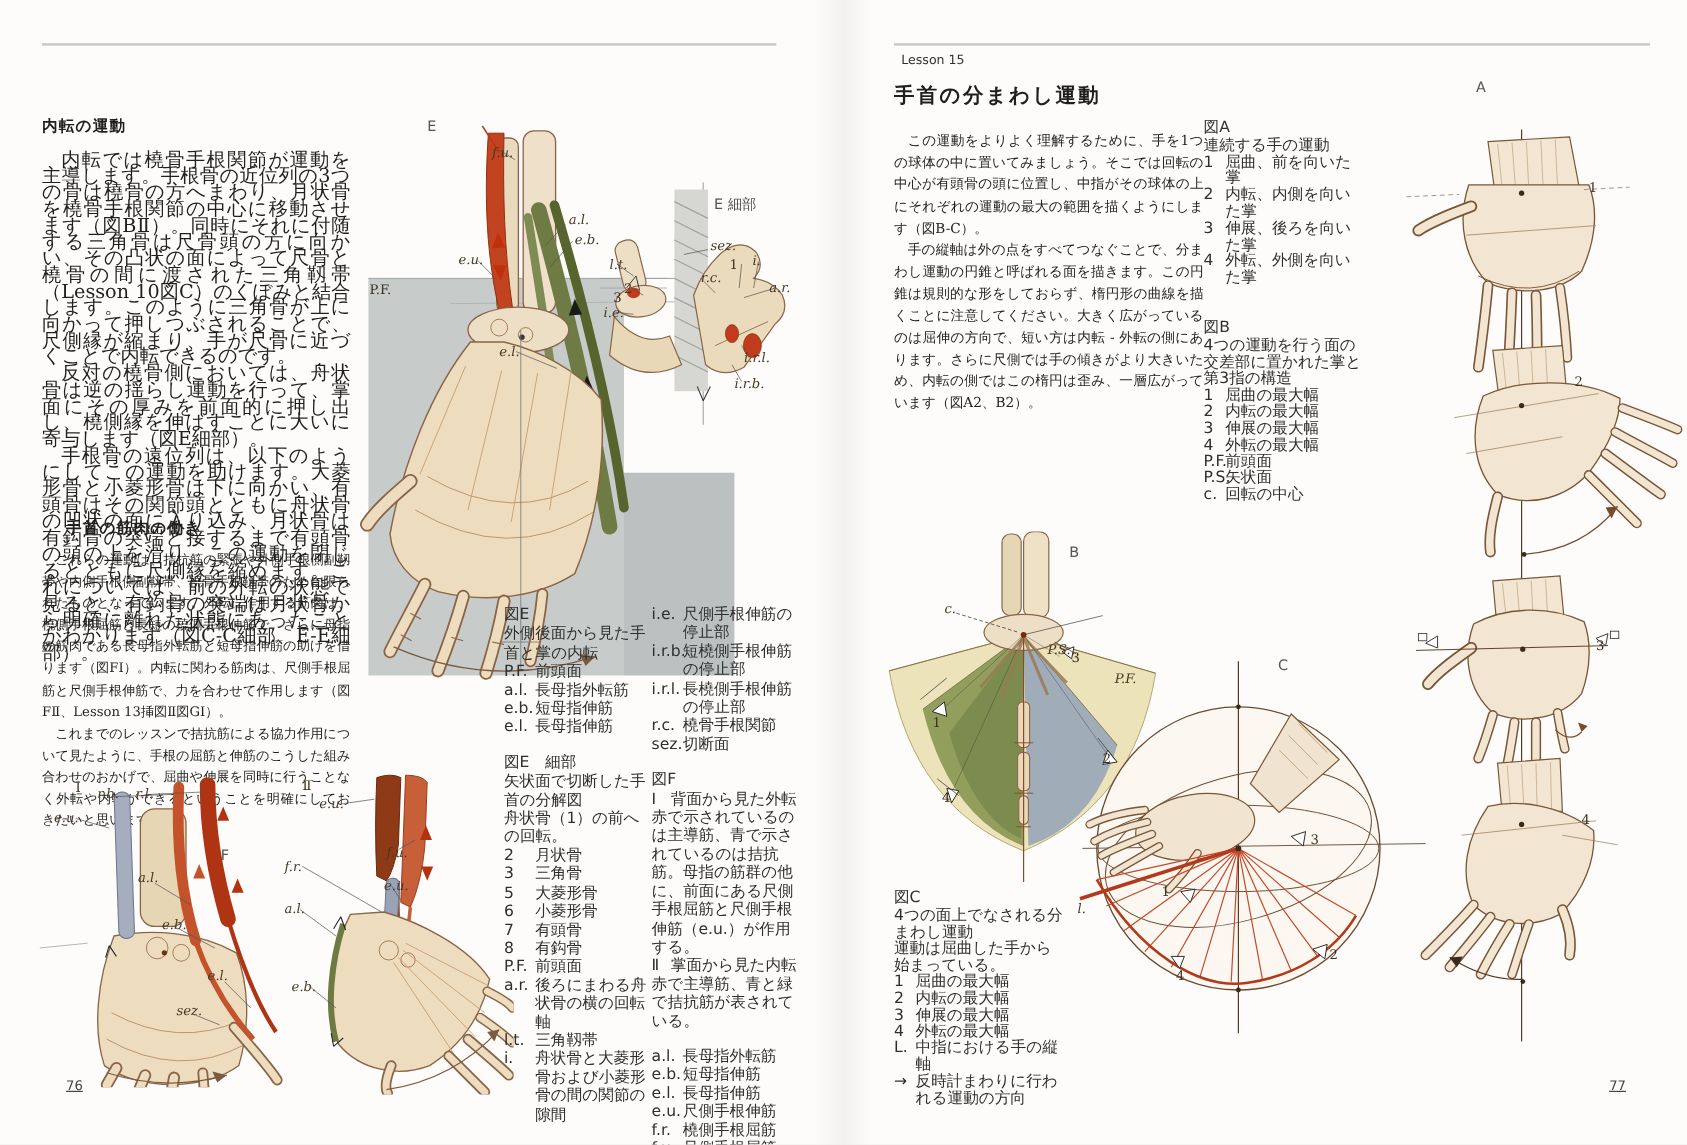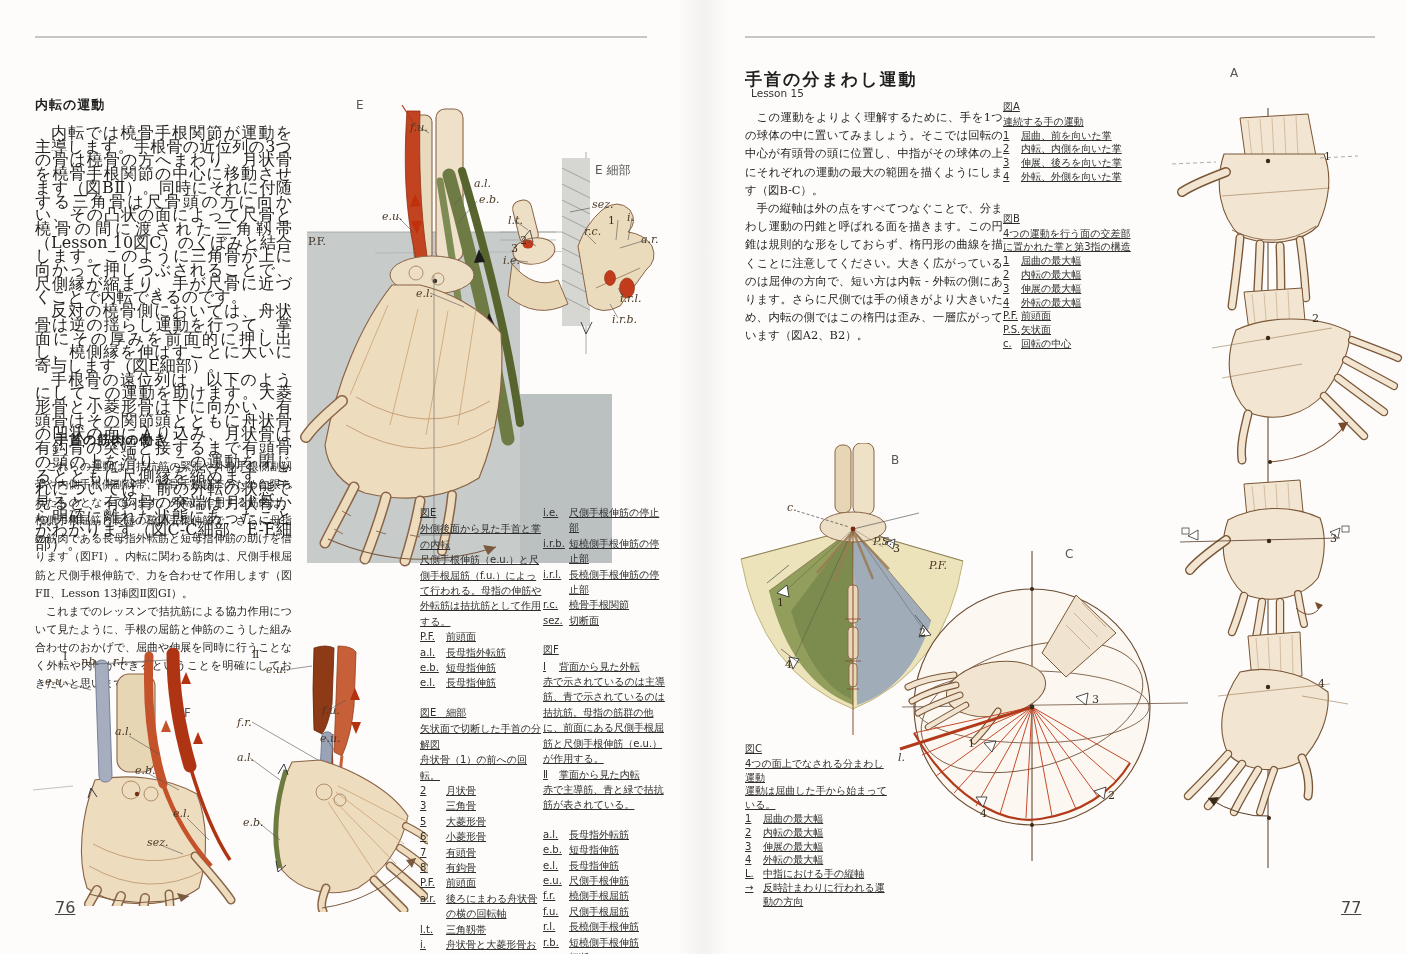--- a/index.html
+++ b/index.html
@@ -8,25 +8,25 @@
   .gutter{position:absolute;left:678px;top:0;width:50px;height:954px;
           background:linear-gradient(90deg,rgba(0,0,0,0) 0%,rgba(0,0,0,0.045) 50%,rgba(0,0,0,0) 100%);}
   .rule{position:absolute;height:2px;background:#c6c6c4;}
   
   .sec-title{position:absolute;font-weight:bold;font-size:13px;letter-spacing:1px;font-family:"DejaVu Sans",sans-serif;}
   .bodycol{position:absolute;}
   .bodycol p{margin:0;text-align:justify;text-indent:1em;}
   .s1 p{font-size:16px;line-height:13.7px;font-family:"DejaVu Serif",serif;}
   .s2 p{font-size:11px;line-height:18.1px;font-family:"DejaVu Serif",serif;}
   .rp p{font-size:11.4px;line-height:18.2px;font-family:"DejaVu Serif",serif;}
-  .lesson{position:absolute;font-size:10.5px;color:#333;margin-top:43px;}
+  .lesson{position:absolute;font-size:10.5px;color:#333;}
   .main-title{position:absolute;font-weight:bold;font-size:17px;letter-spacing:2px;}
-  .pagenum{position:absolute;font-size:16px;color:#444;text-decoration:underline;}
+  .pagenum{position:absolute;font-size:11px;color:#444;text-decoration:underline;}
   
-  .legend{position:absolute;font-size:10px;line-height:15.4px;color:#2e2e2e;text-decoration:underline;}
+  .legend{position:absolute;font-size:13px;line-height:15.4px;color:#2e2e2e;}
   .legend.tight{line-height:13.8px;}
   .lg-title{margin:0 0 1px 0;}
   .lg-gap{height:14px;}
   .lg-p{margin:0;}
   .lg-row{display:flex;}
   .lg-k{flex:none;width:26px;}
   .lg-row.num .lg-k{width:18px;}
   .lg-v{flex:1;}
   
   .fig{position:absolute;}
@@ -239,21 +239,20 @@
     <span class="fl" style="left:9px;top:74px;">f.r.</span>
     <span class="fl" style="left:92px;top:90px;">e.u.</span>
     <span class="fl" style="left:9px;top:109px;">a.l.</span>
     <span class="fl" style="left:15px;top:174px;">e.b.</span>
   </div>
 
   <div class="legend" style="left:420px;top:505px;width:122px;">
     <div class="lg-title">図E</div>
     <div>
         <div class="lg-p">外側後面から見た手首と掌の内転</div>
-        <div class="lg-p">尺側手根伸筋（e.u.）と尺側手根屈筋（f.u.）によって行われる。母指の伸筋や外転筋は拮抗筋として作用する。</div>
       </div>
     <div>
         <div class="lg-row">
           <span class="lg-k">P.F.</span>
           <span class="lg-v">前頭面</span>
         </div>
         <div class="lg-row">
           <span class="lg-k">a.l.</span>
           <span class="lg-v">長母指外転筋</span>
         </div>

